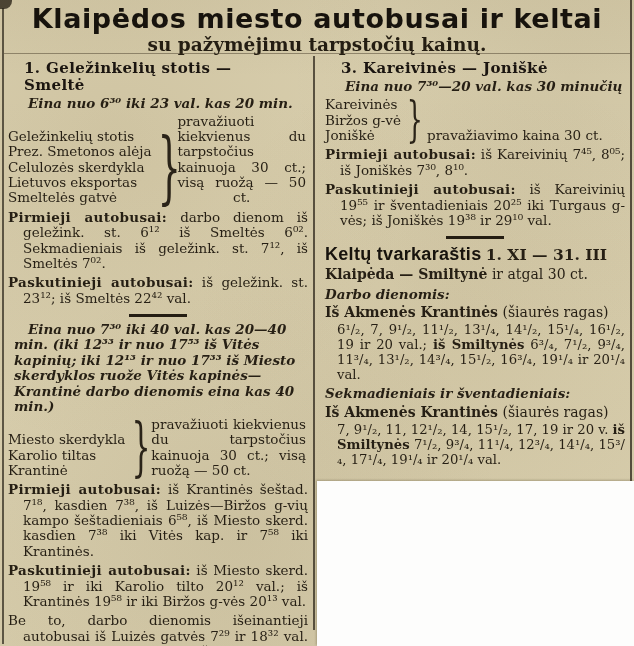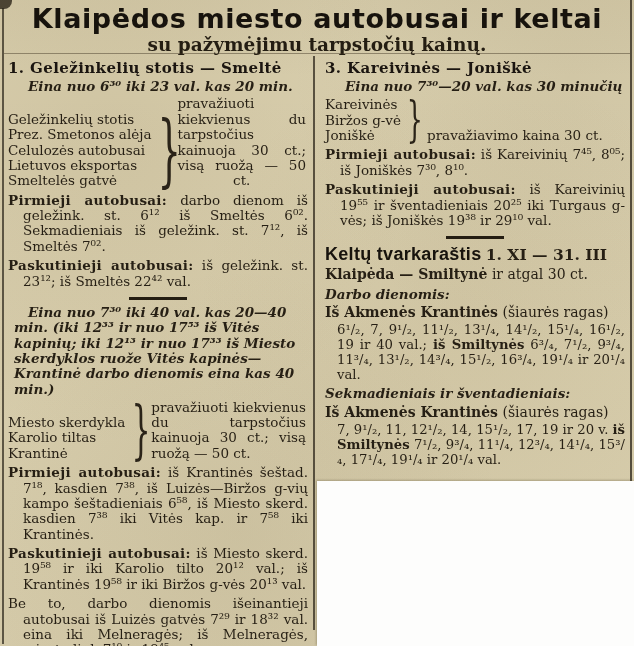--- a/index.html
+++ b/index.html
@@ -25,21 +25,21 @@
   .subtitle{font-size:18.5px;font-weight:bold;color:#241d12;line-height:1.1;margin-top:1px;}
   .hdr-rule{position:absolute;left:4px;top:53px;width:626px;height:1px;background:rgba(60,48,30,.45);}
   .edge-left{position:absolute;left:2px;top:8px;width:2px;height:636px;background:rgba(42,35,24,.70);}
   .edge-right{position:absolute;left:630px;top:0;width:2px;height:482px;background:rgba(42,35,24,.75);}
   .divider-v{position:absolute;left:313px;top:56px;width:2px;height:574px;background:rgba(40,33,22,.72);}
 
   .col{position:absolute;top:57px;font-size:13.5px;line-height:1.14;}
   .col-left{left:8px;width:300px;}
   .col-right{left:325px;width:300px;}
 
-  .route-h{font-size:15px;font-weight:bold;letter-spacing:.4px;color:#1b1510;margin:3px 0 2px;}
+  .route-h{font-size:15px;font-weight:bold;letter-spacing:.4px;color:#1b1510;margin:3px 16px 2px;}
   .eina{font-style:italic;font-weight:bold;margin:1px 0 2px;padding-left:6px;text-indent:14px;}
   .fare-row{display:flex;align-items:flex-end;margin:1px 0 2px;}
   .stops{flex:0 0 auto;}
   .stops div{white-space:nowrap;}
   .brace{
     font-family:"DejaVu Serif", serif;font-weight:normal;color:#2a2318;
     flex:0 0 auto;width:26px;text-align:center;
   }
   .b5{font-size:74px;transform:scale(.5,1.05);line-height:77px;}
   .b4{font-size:60px;transform:scale(.5,1.05);line-height:62px;}
@@ -81,21 +81,21 @@
 
   <div class="col col-left">
 
     <section>
       <div class="route-h">1. Geležinkelių stotis — Smeltė</div>
       <div class="eina">Eina nuo 6³⁰ iki 23 val. kas 20 min.</div>
       <div class="fare-row">
         <div class="stops">
           <div>Geležinkelių stotis</div>
           <div>Prez. Smetonos alėja</div>
-          <div>Celulozės autobusai</div>
+          <div>Celulozės skerdykla</div>
           <div>Lietuvos eksportas</div>
           <div>Smeltelės gatvė</div>
         </div>
         <div class="brace b5">}</div>
         <div class="fare fare-center-last">pravažiuoti kiekvienus du tarpstočius kainuoja 30 ct.; visą ruožą — 50 ct.</div>
       </div>
       <p class="para"><b>Pirmieji autobusai:</b> <span>darbo dienom iš geležink. st. 6¹² iš Smeltės 6⁰². Sekmadieniais iš geležink. st. 7¹², iš Smeltės 7⁰².</span></p>
       <p class="para"><b>Paskutinieji autobusai:</b> <span>iš geležink. st. 23¹²; iš Smeltės 22⁴² val.</span></p>
     </section>
 
@@ -141,21 +141,21 @@
 
     <section>
       <div class="ferry-h-line">
         <span class="ferry-h">Keltų tvarkaraštis</span>
         <span class="ferry-dates">1. XI — 31. III</span>
       </div>
       <div class="ferry-route"><b>Klaipėda — Smiltynė</b> <span>ir atgal 30 ct.</span></div>
 
       <div class="day-label">Darbo dienomis:</div>
       <div class="from-line"><b>Iš Akmenės Krantinės</b> <span>(šiaurės ragas)</span></div>
-      <p class="times"><span>6¹/₂, 7, 9¹/₂, 11¹/₂, 13¹/₄, 14¹/₂, 15¹/₄, 16¹/₂, 19 ir 40 val.;</span> <b>iš Smiltynės</b> <span>6³/₄, 7¹/₂, 9³/₄, 11³/₄, 13¹/₂, 14³/₄, 15¹/₂, 16³/₄, 19¹/₄ ir 20¹/₄ val.</span></p>
+      <p class="times"><span>6¹/₂, 7, 9¹/₂, 11¹/₂, 13¹/₄, 14¹/₂, 15¹/₄, 16¹/₂, 19 ir 20 val.;</span> <b>iš Smiltynės</b> <span>6³/₄, 7¹/₂, 9³/₄, 11³/₄, 13¹/₂, 14³/₄, 15¹/₂, 16³/₄, 19¹/₄ ir 20¹/₄ val.</span></p>
 
       <div class="day-label">Sekmadieniais ir šventadieniais:</div>
       <div class="from-line"><b>Iš Akmenės Krantinės</b> <span>(šiaurės ragas)</span></div>
       <p class="times"><span>7, 9¹/₂, 11, 12¹/₂, 14, 15¹/₂, 17, 19 ir 20 v.</span> <b>iš Smiltynės</b> <span>7¹/₂, 9³/₄, 11¹/₄, 12³/₄, 14¹/₄, 15³/₄, 17¹/₄, 19¹/₄ ir 20¹/₄ val.</span></p>
     </section>
 
   </div>
 
   <div class="cutout"></div>
 </div>

